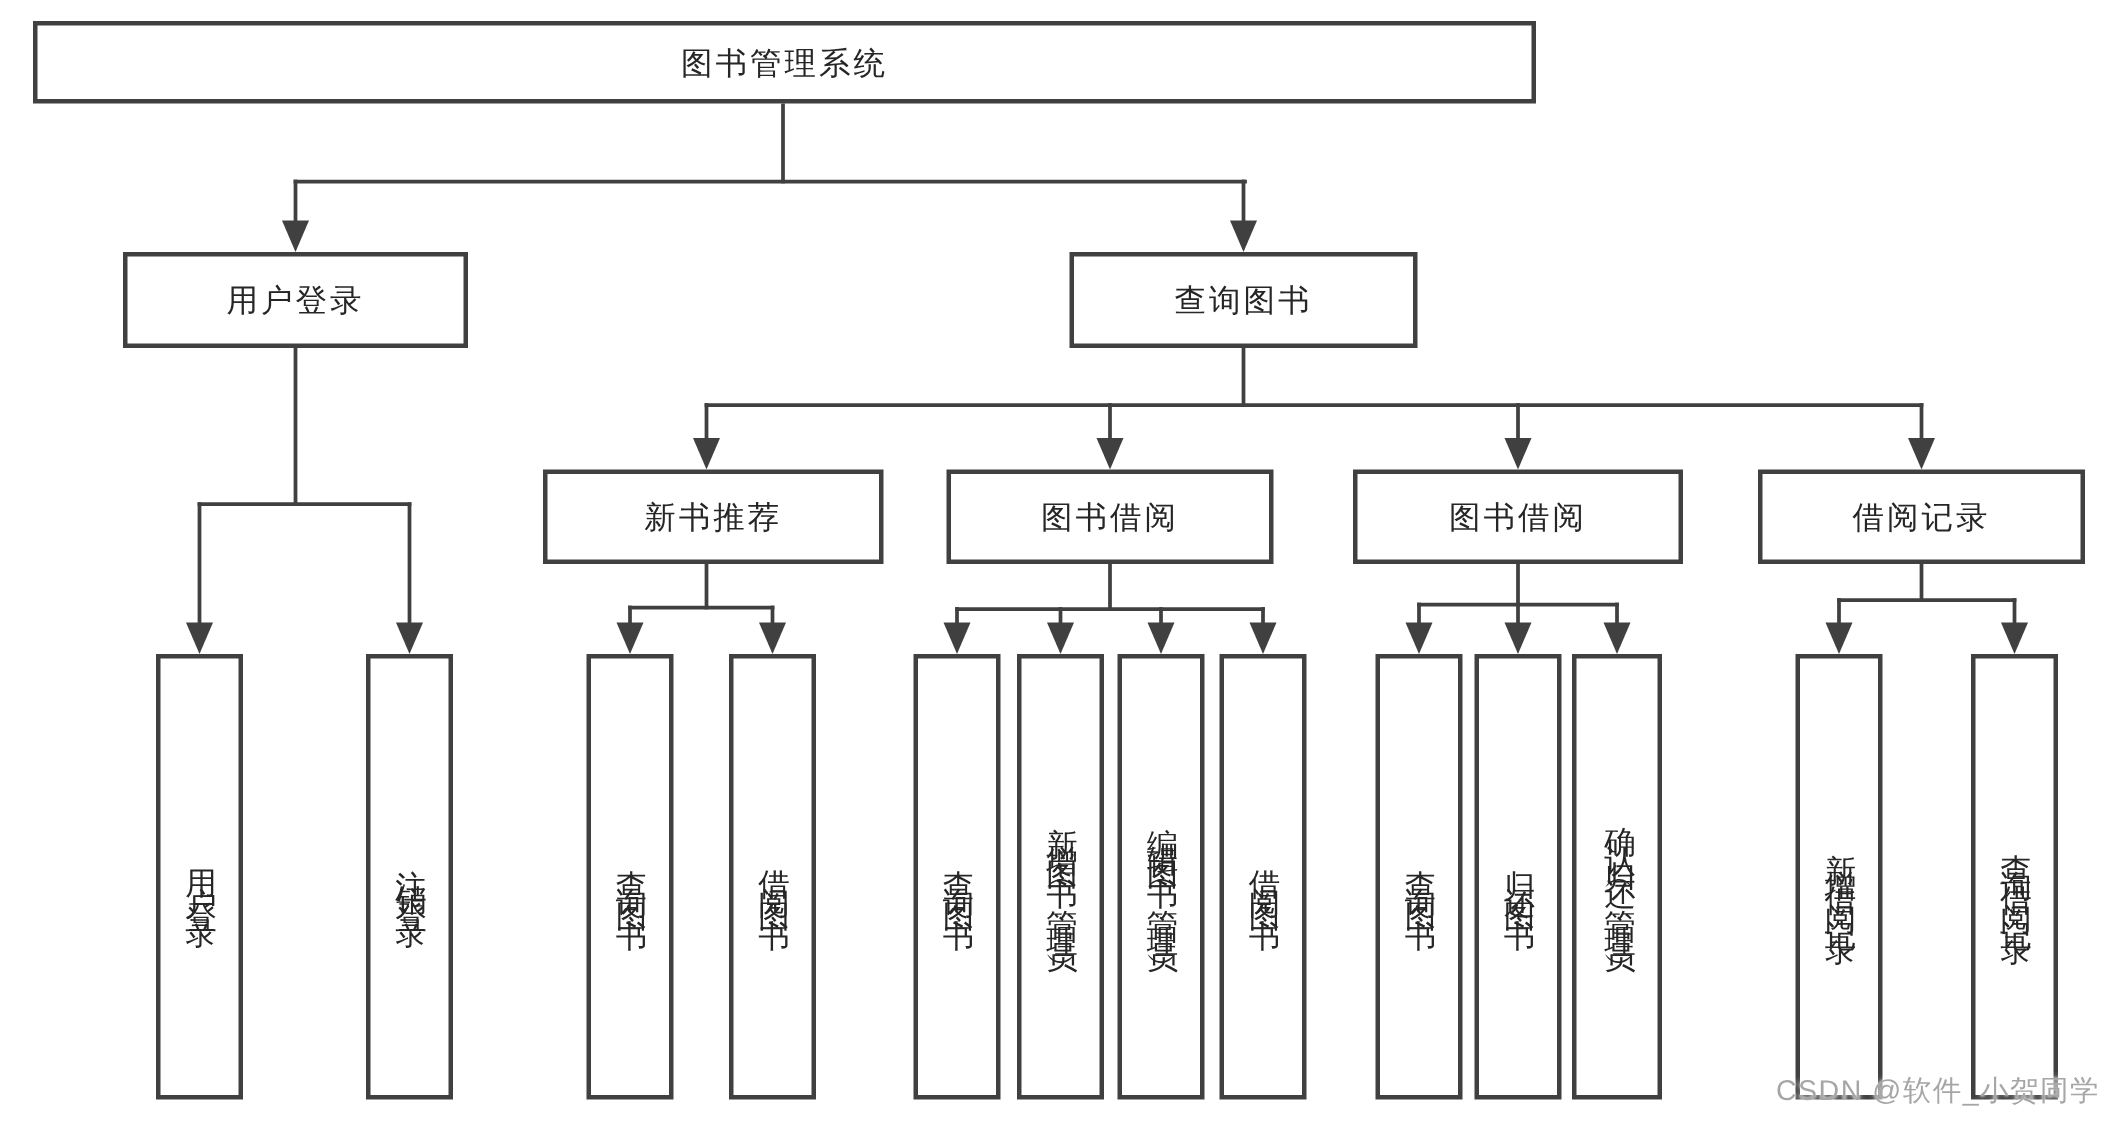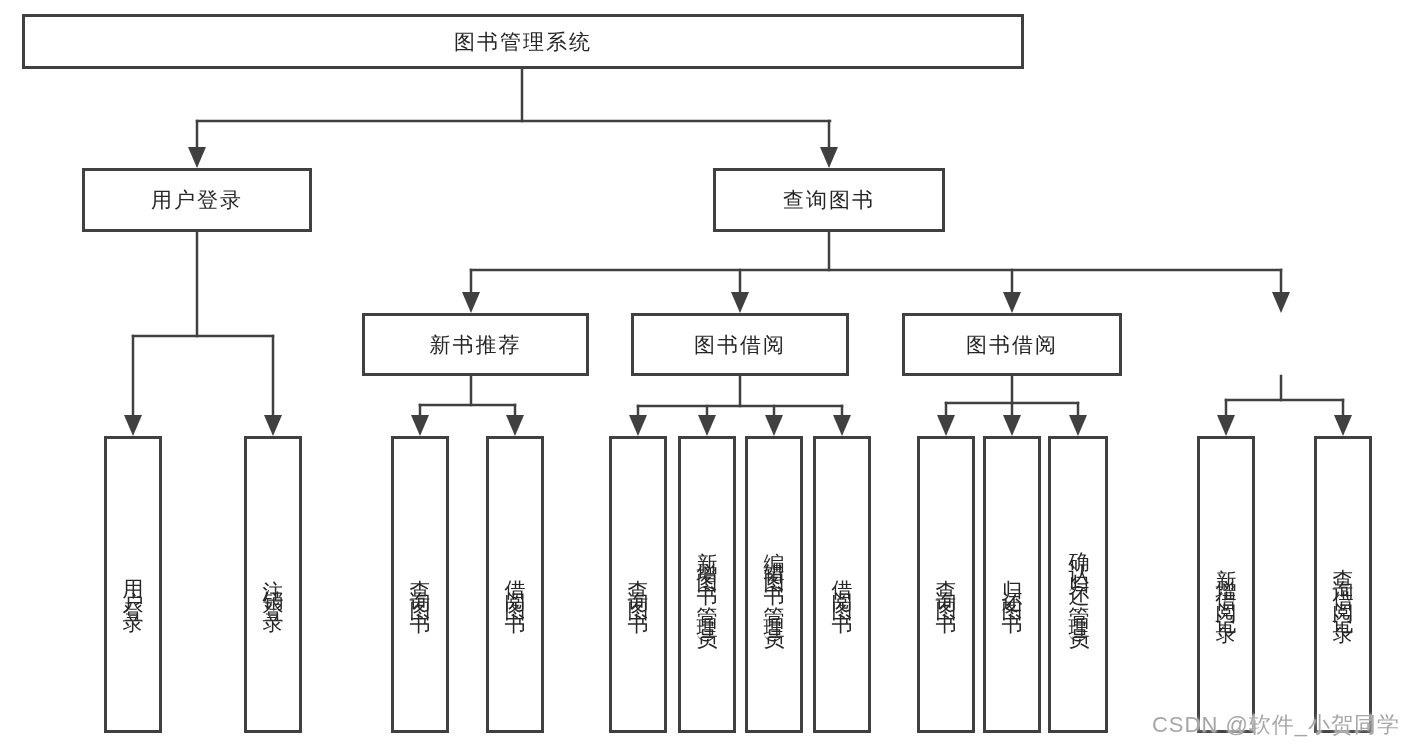--- a/index.html
+++ b/index.html
@@ -16,21 +16,21 @@
     font-size:21px;letter-spacing:2px;color:#262626;white-space:nowrap;
   }
   .leaf{
     position:absolute;top:436px;width:58px;height:297px;box-sizing:border-box;
     border:3px solid #404040;background:#fff;
     writing-mode:vertical-rl;text-orientation:mixed;
     text-align:center;line-height:52px;font-size:21px;letter-spacing:11px;color:#262626;
   }
   .leaf.wide{width:60px;}
   .watermark{
-    position:absolute;right:5px;bottom:7px;font-size:22px;color:#a6a6a6;
+    position:absolute;right:5px;bottom:7px;font-size:19px;color:#a6a6a6;
     letter-spacing:1px;white-space:nowrap;z-index:5;
     text-shadow:0 0 2px #ffffff,0 0 4px #ffffff;
   }
 </style>
 </head>
 <body>
 
 <div id="canvas">
 
   <svg id="connectors" viewBox="0 0 1405 747" xmlns="http://www.w3.org/2000/svg" aria-hidden="true">
@@ -96,20 +96,21 @@
   </svg>
 
   <div class="hbox" style="left:22px;top:14px;width:1002px;height:55px;">图书管理系统</div>
 
   <div class="hbox" style="left:82px;top:168px;width:230px;height:64px;">用户登录</div>
   <div class="hbox" style="left:713px;top:168px;width:232px;height:64px;">查询图书</div>
 
   <div class="hbox" style="left:362px;top:313px;width:227px;height:63px;">新书推荐</div>
   <div class="hbox" style="left:631px;top:313px;width:218px;height:63px;">图书借阅</div>
   <div class="hbox" style="left:902px;top:313px;width:220px;height:63px;">图书借阅</div>
+  <div class="hbox" style="left:1172px;top:313px;width:218px;height:63px;">借阅记录</div>
 
   <div class="leaf" style="left:104px;">用户登录</div>
   <div class="leaf" style="left:244px;">注销登录</div>
 
   <div class="leaf" style="left:391px;">查询图书</div>
   <div class="leaf" style="left:486px;">借阅图书</div>
 
   <div class="leaf" style="left:609px;">查询图书</div>
   <div class="leaf" style="left:678px;">新增图书（管理员）</div>
   <div class="leaf" style="left:745px;">编辑图书（管理员）</div>

